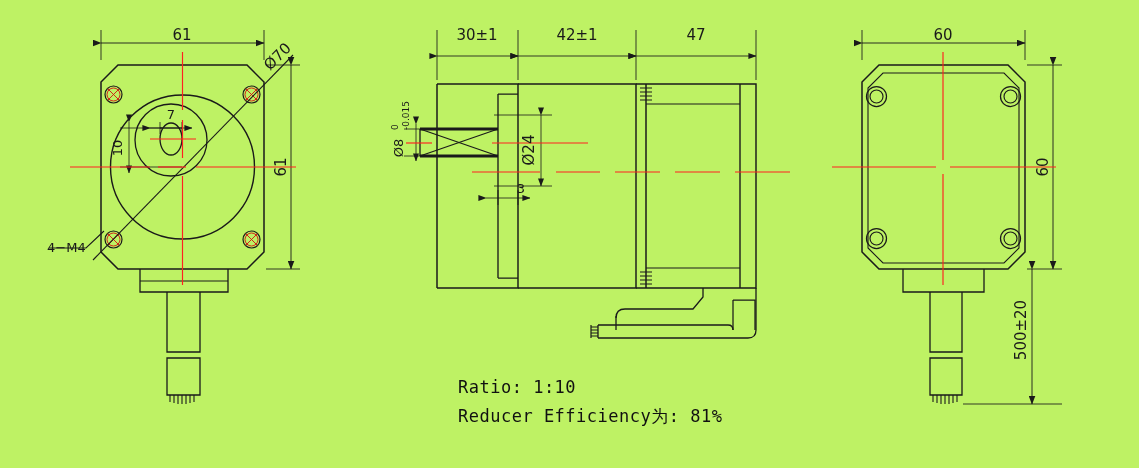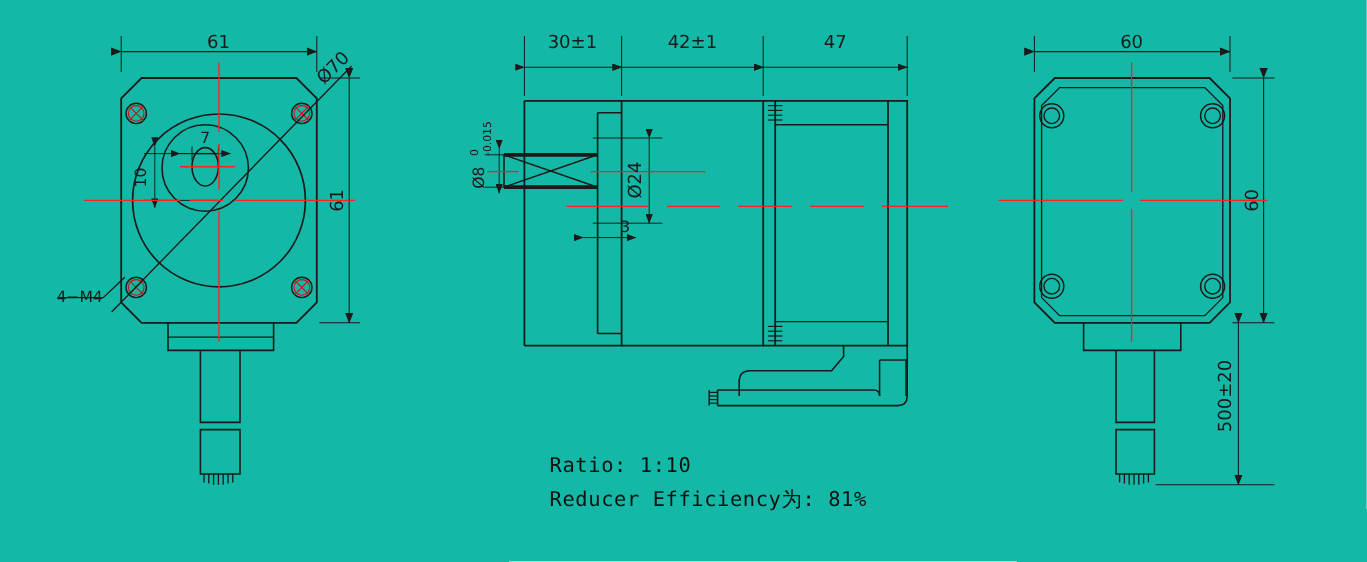--- a/index.html
+++ b/index.html
@@ -1,18 +1,18 @@
 <!DOCTYPE html>
 <html><head>
 <meta charset="utf-8">
 <style>
   html,body{margin:0;padding:0;background:#ffffff;}
   body{width:1139px;height:468px;overflow:hidden;
        font-family:"DejaVu Sans Mono","Liberation Mono",monospace;}
-  #sheet{position:relative;width:1139px;height:468px;background:#14b8a6;}
+  #sheet{position:relative;width:1139px;height:468px;background:#bef264;}
   svg{display:block;}
   .dimtxt{font-family:"DejaVu Sans","Liberation Sans",sans-serif;font-size:15px;fill:#1a1a1a;}
   .notetxt{font-family:"DejaVu Sans Mono","Liberation Mono",monospace;font-size:17px;fill:#111;letter-spacing:0.5px;}
   .tiny{font-size:9px;}
   .med{font-size:13px;}
 </style>
 </head>
 <body>
 
 <div id="sheet">

